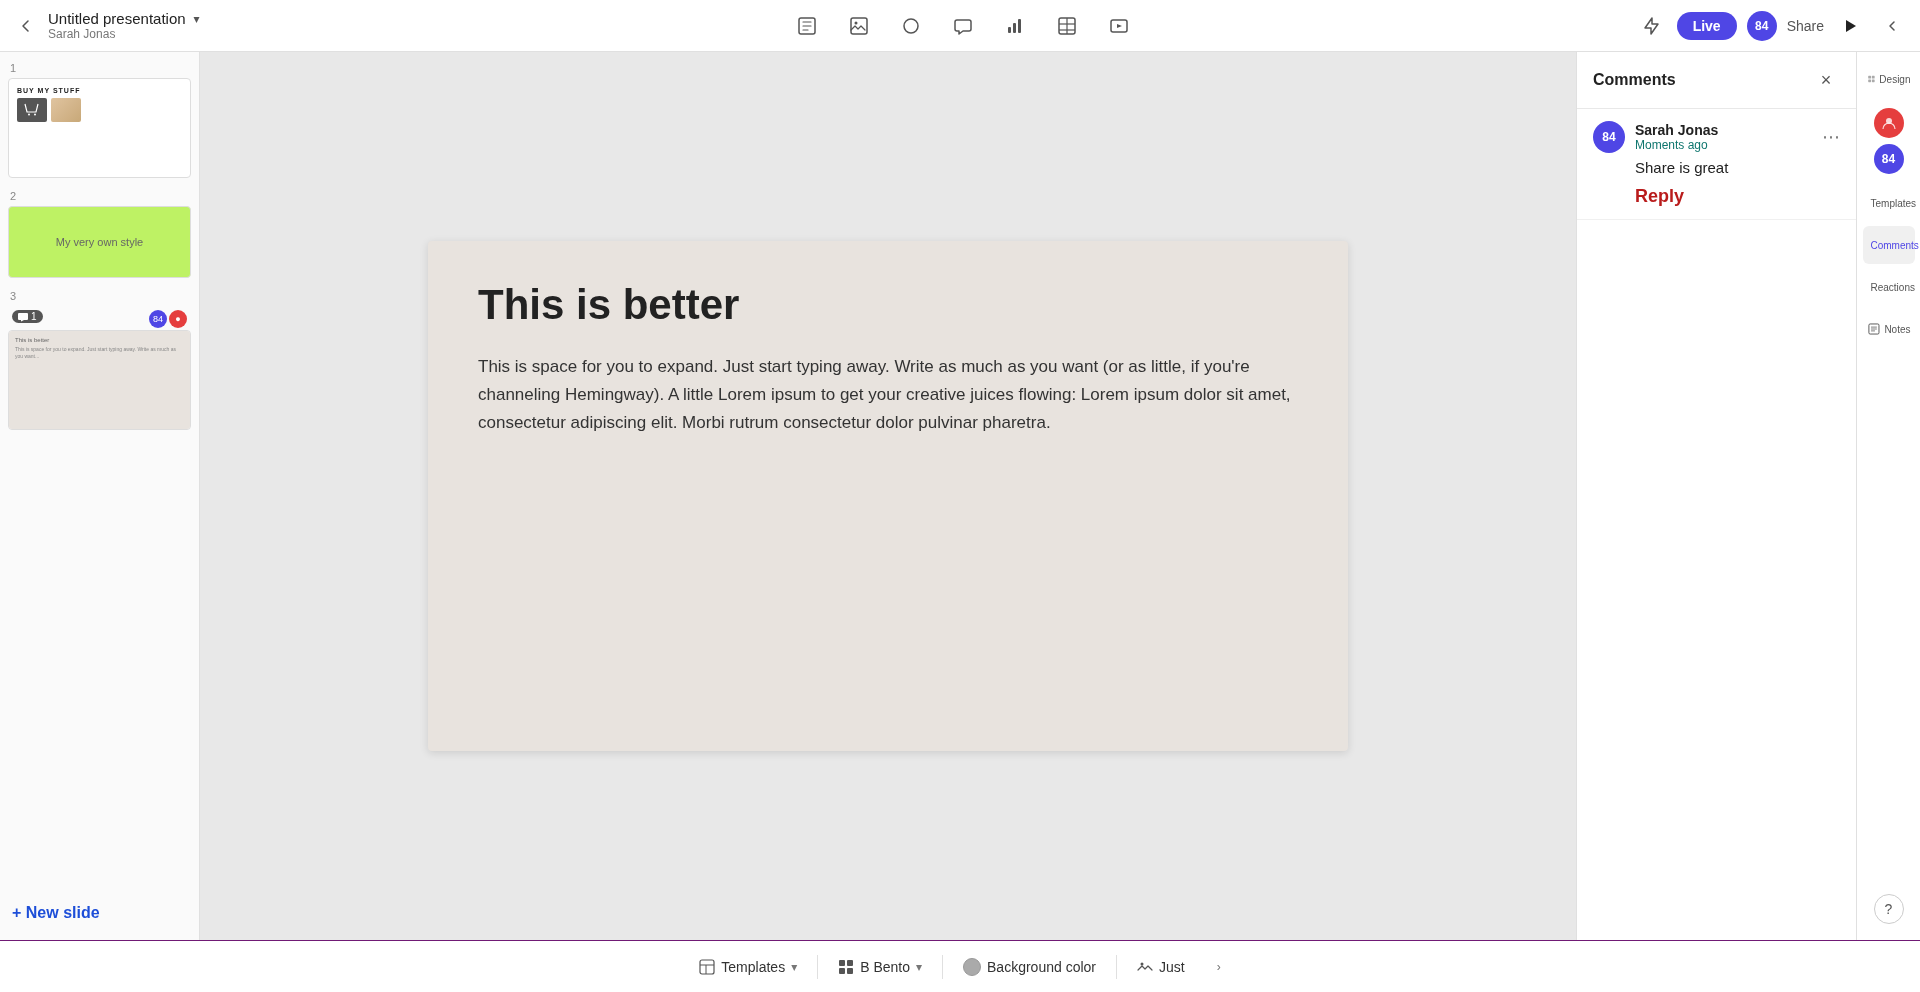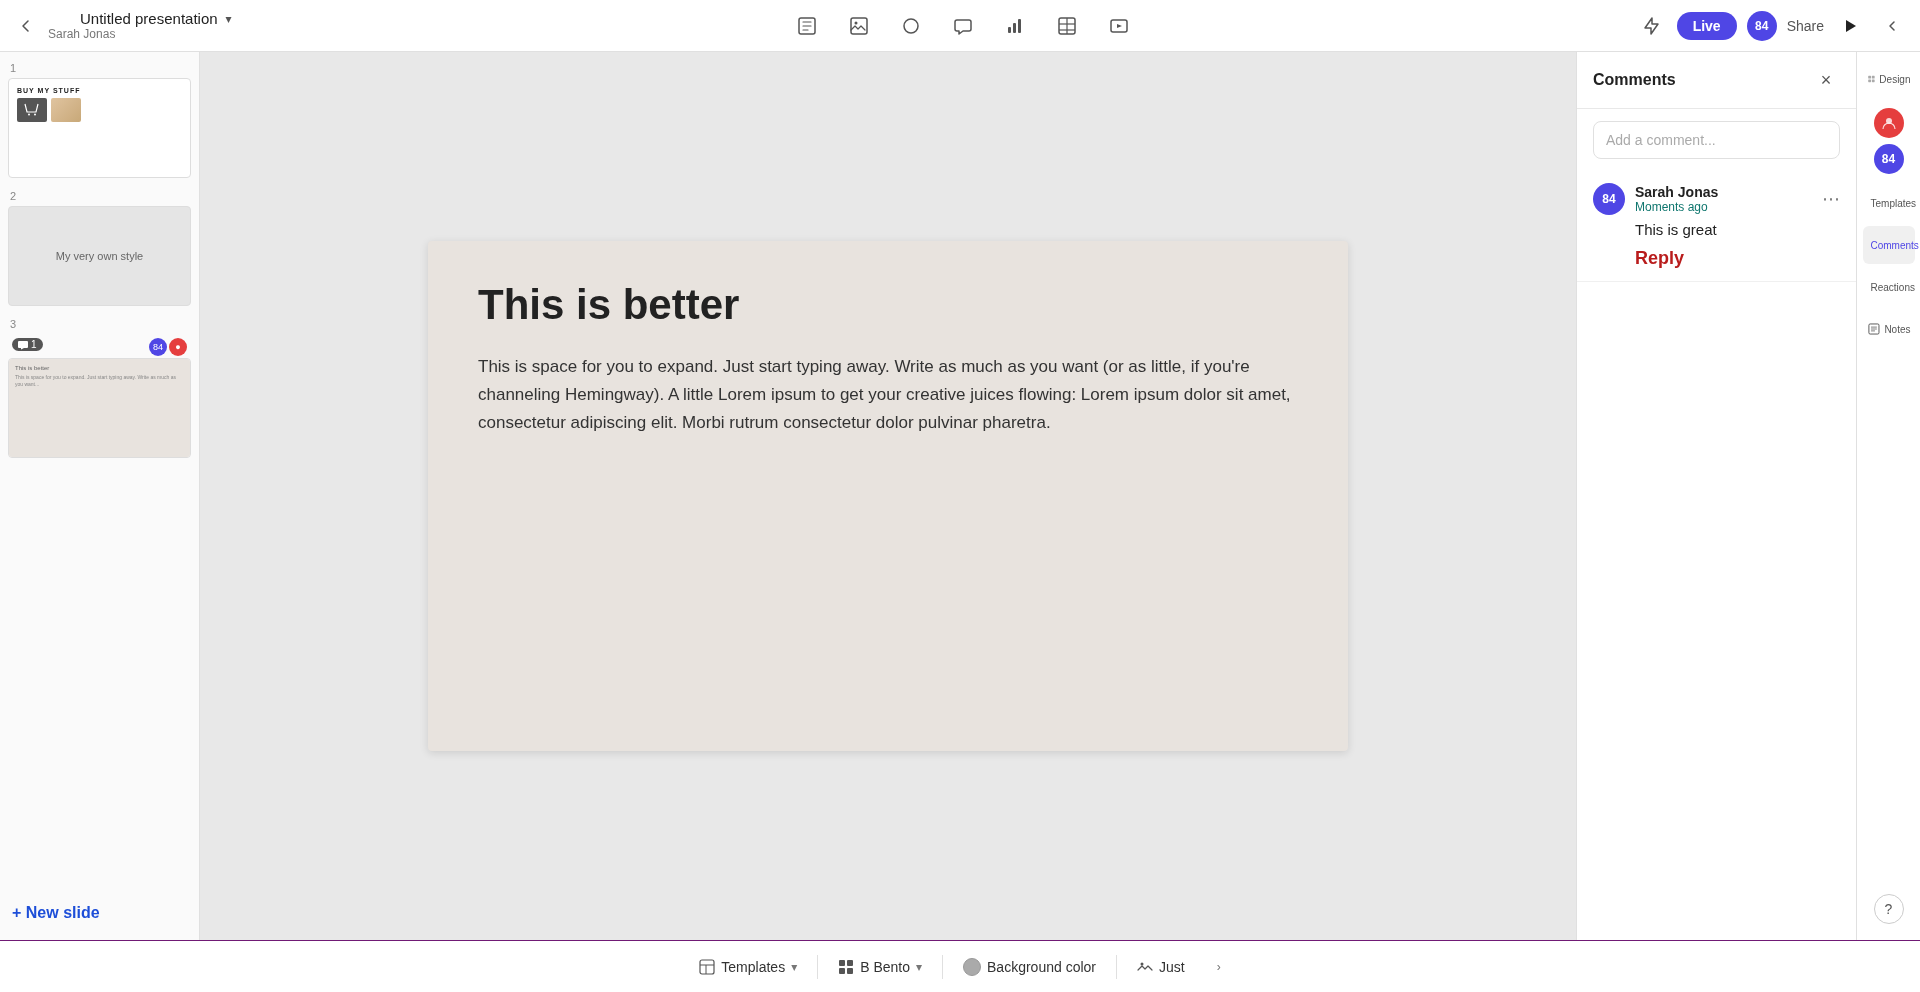--- a/index.html
+++ b/index.html
@@ -6,42 +6,42 @@
     body { font-family: -apple-system, BlinkMacSystemFont, 'Segoe UI', sans-serif; background: #f0f0f0; width: 1920px; height: 992px; overflow: hidden; display: flex; flex-direction: column; }
 
     
     .header {
       display: flex; align-items: center; background: #fff; height: 52px;
       border-bottom: 1px solid #e0e0e0; padding: 0 12px; gap: 12px; flex-shrink: 0;
     }
     .header-left { display: flex; align-items: center; gap: 8px; min-width: 280px; }
     .back-btn { width: 28px; height: 28px; display: flex; align-items: center; justify-content: center; cursor: pointer; color: #555; border-radius: 4px; }
     .title-area { display: flex; flex-direction: column; }
-    .title-main { font-size: 15px; font-weight: 500; color: #222; margin-left: 32px; }
+    .title-main { font-size: 15px; font-weight: 500; color: #222; }
     .title-sub { font-size: 12px; color: #777; }
     .chevron-icon { color: #555; font-size: 12px; margin-left: 4px; }
     .header-center { flex: 1; display: flex; align-items: center; justify-content: center; gap: 20px; }
     .toolbar-icon { width: 32px; height: 32px; display: flex; align-items: center; justify-content: center; cursor: pointer; color: #555; border-radius: 4px; }
     .header-right { display: flex; align-items: center; gap: 10px; }
     .lightning-btn { width: 32px; height: 32px; display: flex; align-items: center; justify-content: center; cursor: pointer; color: #555; }
     .live-btn { background: #4f46e5; color: #fff; border: none; border-radius: 20px; padding: 6px 16px; font-size: 14px; font-weight: 600; cursor: pointer; }
     .avatar-84 { width: 30px; height: 30px; border-radius: 50%; background: #4f46e5; color: #fff; display: flex; align-items: center; justify-content: center; font-size: 12px; font-weight: 600; cursor: pointer; }
     .share-btn { font-size: 14px; font-weight: 500; color: #555; cursor: pointer; }
     .play-btn { width: 32px; height: 32px; display: flex; align-items: center; justify-content: center; cursor: pointer; color: #222; }
 
     
     .main { display: flex; flex: 1; overflow: hidden; }
 
     
     .slide-panel { width: 200px; background: #fafafa; border-right: 1px solid #e0e0e0; display: flex; flex-direction: column; overflow-y: auto; padding: 10px 8px; flex-shrink: 0; }
     .slide-item { position: relative; margin-bottom: 12px; cursor: pointer; }
     .slide-number { font-size: 11px; color: #888; margin-bottom: 4px; padding-left: 2px; }
     .slide-thumb { border: 1px solid #ddd; border-radius: 4px; background: #fff; overflow: hidden; }
     .slide-thumb-1 { background: #fff; }
-    .slide-thumb-2 { background: #e5e5e5; display: flex; align-items: center; justify-content: center; height: 100px; }
+    .slide-thumb-2 { background: #bef264; display: flex; align-items: center; justify-content: center; height: 72px; }
     .slide-thumb-3 { background: #f0eeeb; height: 100px; display: flex; align-items: center; justify-content: center; }
     .slide-thumb-text { font-size: 11px; color: #666; text-align: center; padding: 4px; }
     .slide-badge { position: absolute; top: 20px; left: 4px; background: #555; color: #fff; border-radius: 10px; padding: 1px 6px; font-size: 10px; display: flex; align-items: center; gap: 3px; }
     .slide-badge-84 { position: absolute; top: 20px; right: 24px; background: #4f46e5; color: #fff; border-radius: 50%; width: 18px; height: 18px; font-size: 9px; display: flex; align-items: center; justify-content: center; }
     .slide-badge-red { position: absolute; top: 20px; right: 4px; background: #e53e3e; color: #fff; border-radius: 50%; width: 18px; height: 18px; font-size: 9px; display: flex; align-items: center; justify-content: center; }
     .new-slide-btn { display: flex; align-items: center; gap: 6px; padding: 8px 4px; color: #1d4ed8; font-size: 16px; cursor: pointer; margin-top: auto; font-weight: 700; }
 
     
     .canvas-area { flex: 1; background: #e8e8e8; display: flex; align-items: center; justify-content: center; padding: 20px; }
     .slide-canvas { background: #e8e3de; width: 920px; height: 510px; border-radius: 4px; box-shadow: 0 2px 8px rgba(0,0,0,0.12); padding: 40px 50px; }
@@ -230,32 +230,31 @@
       <div class="slide-body">This is space for you to expand. Just start typing away. Write as much as you want (or as little, if you're channeling Hemingway). A little Lorem ipsum to get your creative juices flowing: Lorem ipsum dolor sit amet, consectetur adipiscing elit. Morbi rutrum consectetur dolor pulvinar pharetra.</div>
     </div>
   </div>
 
   <div class="comments-panel">
     <div class="comments-header">
       <span class="comments-title">Comments</span>
       <div class="close-icon">×</div>
     </div>
 
-    <div class="comment-input">Add a comment...</div>
 
     <div class="comment-thread">
       <div class="comment-user-row">
         <div class="comment-avatar">84</div>
         <div class="comment-user-info">
           <div class="comment-username">Sarah Jonas</div>
           <div class="comment-time">Moments ago</div>
         </div>
         <div class="comment-more">⋯</div>
       </div>
-      <div class="comment-text">This is great</div>
+      <div class="comment-text">Share is great</div>
       <div class="reply-btn">Reply</div>
     </div>
   </div>
 
   <div class="right-sidebar">
 
     <div class="sidebar-icon-btn">
       <svg width="22" height="22" viewBox="0 0 22 22" fill="none">
           <rect x="3" y="3" width="7" height="7" rx="1.5" fill="#aaa"></rect>
           <rect x="12" y="3" width="7" height="7" rx="1.5" fill="#aaa"></rect>

